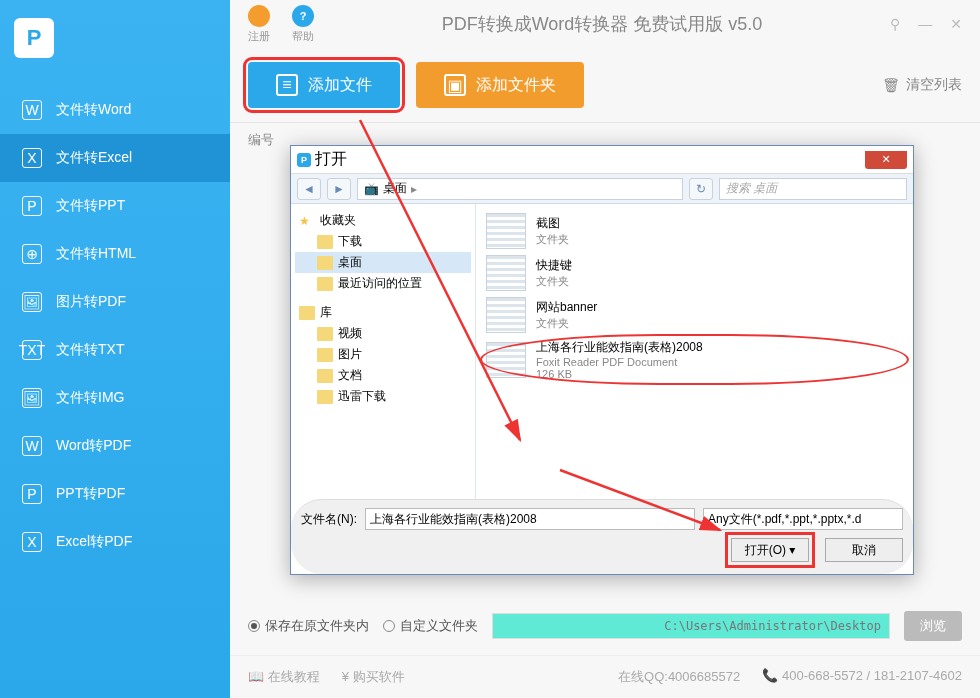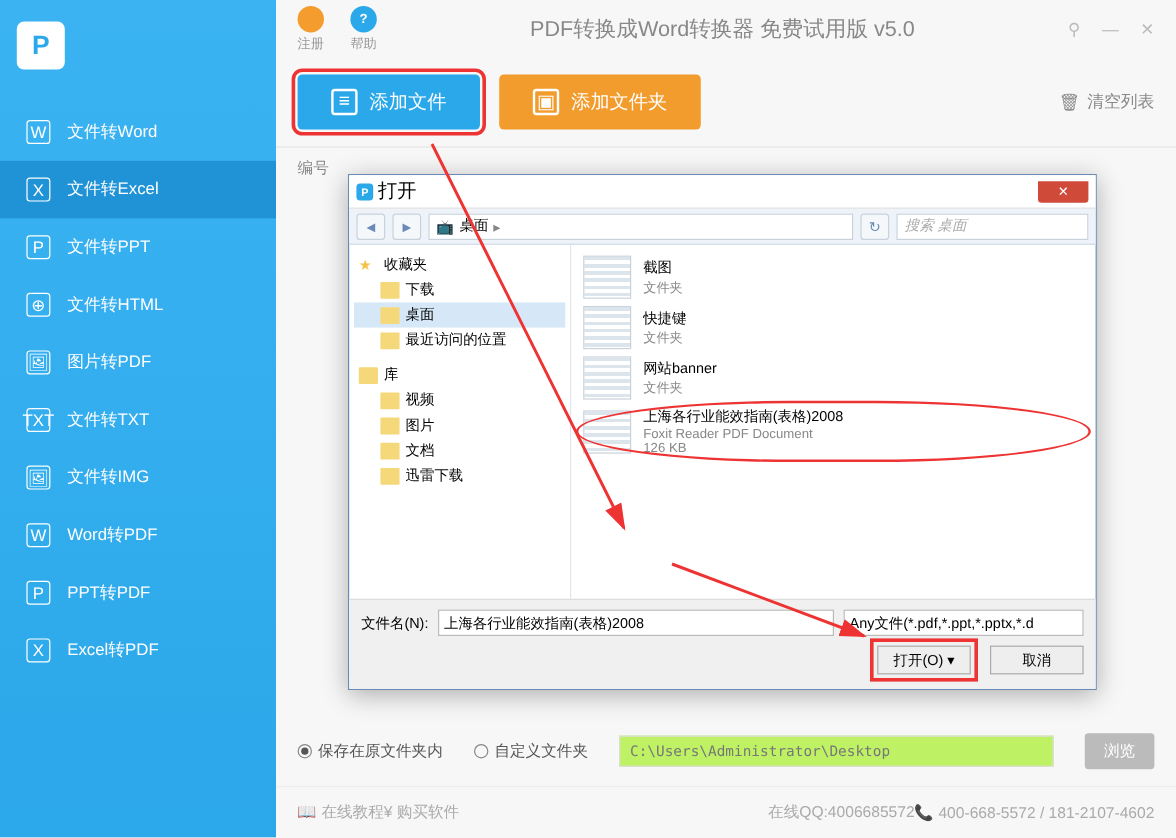--- a/index.html
+++ b/index.html
@@ -27,58 +27,58 @@
 .toolbar { display: flex; align-items: center; padding: 14px 18px; gap: 16px; }
 .btn { display: inline-flex; align-items: center; gap: 10px; padding: 12px 28px; border-radius: 4px; color: #fff; font-size: 16px; cursor: pointer; }
 .btn-blue { background: #2ba8ea; }
 .btn-orange { background: #f39c2e; }
 .btn-icon { width: 22px; height: 22px; border: 2px solid #fff; border-radius: 3px; display: inline-flex; align-items: center; justify-content: center; }
 .highlight-red { outline: 3px solid #e33; outline-offset: 2px; }
 .clear-list { margin-left: auto; display: flex; align-items: center; gap: 6px; color: #888; font-size: 14px; cursor: pointer; }
 
 .list-head { padding: 8px 18px; color: #888; font-size: 13px; border-top: 1px solid #e5e5e5; }
 
-.bottom-opts { padding: 14px 18px; display: flex; align-items: center; gap: 26px; color: #555; font-size: 13px; }
+.bottom-opts { padding: 14px 18px; display: flex; align-items: center; gap: 14px; color: #555; font-size: 13px; }
 .radio { display: inline-flex; align-items: center; gap: 5px; }
 .radio .dot { width: 12px; height: 12px; border: 1px solid #888; border-radius: 50%; display: inline-block; position: relative; }
 .radio.checked .dot::after { content: ""; position: absolute; inset: 2px; background: #555; border-radius: 50%; }
-.path-input { flex: 1; background: #bef264; border: 1px solid #ddd; padding: 5px 8px; font-family: monospace; font-size: 12px; color: #777; }
+.path-input { flex: 1; background: #5eead4; border: 1px solid #ddd; padding: 5px 8px; font-family: monospace; font-size: 12px; color: #777; text-align: right; }
 .browse-btn { background: #bbb; color: #fff; padding: 6px 16px; border-radius: 3px; font-size: 13px; cursor: pointer; }
 
-.footer { margin-top: auto; padding: 12px 18px; display: flex; align-items: center; color: #aaa; font-size: 13px; border-top: 1px solid #eee; }
+.footer { margin-top: auto; padding: 12px 18px; display: flex; gap: 22px; color: #aaa; font-size: 13px; border-top: 1px solid #eee; }
 .footer .sep { flex: 1; }
 
 
 .dialog { position: absolute; left: 290px; top: 145px; width: 624px; height: 430px; background: #fff; border: 1px solid #6a8bb5; box-shadow: 0 4px 20px rgba(0,0,0,.3); display: flex; flex-direction: column; }
 .dlg-titlebar { height: 28px; background: #fff; display: flex; align-items: center; padding: 0 6px; border-bottom: 1px solid #ddd; }
 .dlg-titlebar .t { font-size: 16px; margin-left: 4px; }
 .dlg-close { margin-left: auto; width: 42px; height: 18px; background: #d04a3a; border-radius: 0 0 3px 3px; color: #fff; display: flex; align-items: center; justify-content: center; font-size: 11px; cursor: pointer; }
 .dlg-nav { height: 30px; background: #eef3f9; display: flex; align-items: center; padding: 0 6px; gap: 6px; font-size: 12px; border-bottom: 1px solid #d0dae6; }
 .nav-btn { width: 24px; height: 22px; border: 1px solid #c8d2dd; background: #f5f8fb; border-radius: 3px; display: inline-flex; align-items: center; justify-content: center; color: #6a8bb5; cursor: pointer; }
 .nav-path { flex: 1; background: #fff; border: 1px solid #c8d2dd; height: 22px; display: flex; align-items: center; padding: 0 6px; }
-.nav-search { width: 160px; background: #fff; border: 1px solid #c8d2dd; height: 22px; display: flex; align-items: center; padding: 0 6px; color: #aaa; font-style: italic; }
+.nav-search { width: 188px; background: #fff; border: 1px solid #c8d2dd; height: 22px; display: flex; align-items: center; padding: 0 6px; color: #aaa; font-style: italic; }
 .dlg-tools { height: 28px; background: #f2f6fb; display: flex; align-items: center; padding: 0 10px; gap: 14px; font-size: 12px; color: #445; border-bottom: 1px solid #d8e0ea; }
 .dlg-tools .rsep { flex: 1; }
 .dlg-body { flex: 1; display: flex; overflow: hidden; }
 .dlg-tree { width: 185px; border-right: 1px solid #e0e6ee; padding: 6px 4px; font-size: 12px; overflow: hidden; }
 .tree-group { margin-bottom: 8px; }
 .tree-head { display: flex; align-items: center; gap: 5px; padding: 2px 4px; }
 .tree-item { display: flex; align-items: center; gap: 5px; padding: 2px 4px 2px 22px; cursor: pointer; }
 .tree-item.sel { background: #d6e8f7; }
 .ico { width: 16px; height: 14px; display: inline-block; }
 .ico-star { color: #f5c246; }
 .ico-folder { background: #f5d879; border-radius: 1px; }
 .dlg-files { flex: 1; padding: 6px 8px; font-size: 12px; overflow: hidden; }
 .file-row { display: flex; align-items: center; gap: 10px; padding: 3px 2px; cursor: pointer; }
 .file-thumb { width: 40px; height: 36px; background: repeating-linear-gradient(180deg,#dce4ec 0 3px,#fff 3px 6px); border: 1px solid #c8d2dd; }
 .file-meta { display: flex; flex-direction: column; }
 .file-sub { color: #888; font-size: 11px; }
 .file-row.selected { position: relative; }
 .file-row.selected::before { content:""; position:absolute; inset:-2px -4px; border:2px solid #e33; border-radius: 50%/60%; pointer-events:none; }
-.dlg-foot { padding: 8px 10px 12px; display: flex; flex-direction: column; gap: 8px; background: #f0f0f0; border-top: 1px solid #ddd; }
+.dlg-foot { padding: 8px 10px 12px; display: flex; flex-direction: column; gap: 8px; background: #f0f0f0; border-top: 1px solid #ddd; border-radius: 31px; }
 .fn-row { display: flex; align-items: center; gap: 8px; font-size: 12px; }
 .fn-row input, .fn-row select { height: 22px; border: 1px solid #bbb; padding: 0 4px; font-size: 12px; }
 .fn-row .fname { flex: 1; }
 .fn-row .ftype { width: 200px; }
 .btn-row { display: flex; justify-content: flex-end; gap: 16px; }
 .win-btn { min-width: 78px; height: 24px; background: #eee; border: 1px solid #aaa; font-size: 12px; cursor: pointer; }
 .highlight-red-sm { outline: 3px solid #e33; outline-offset: 1px; }
 .win-btn.highlight-red-sm { outline-offset: 3px; }
 
 

